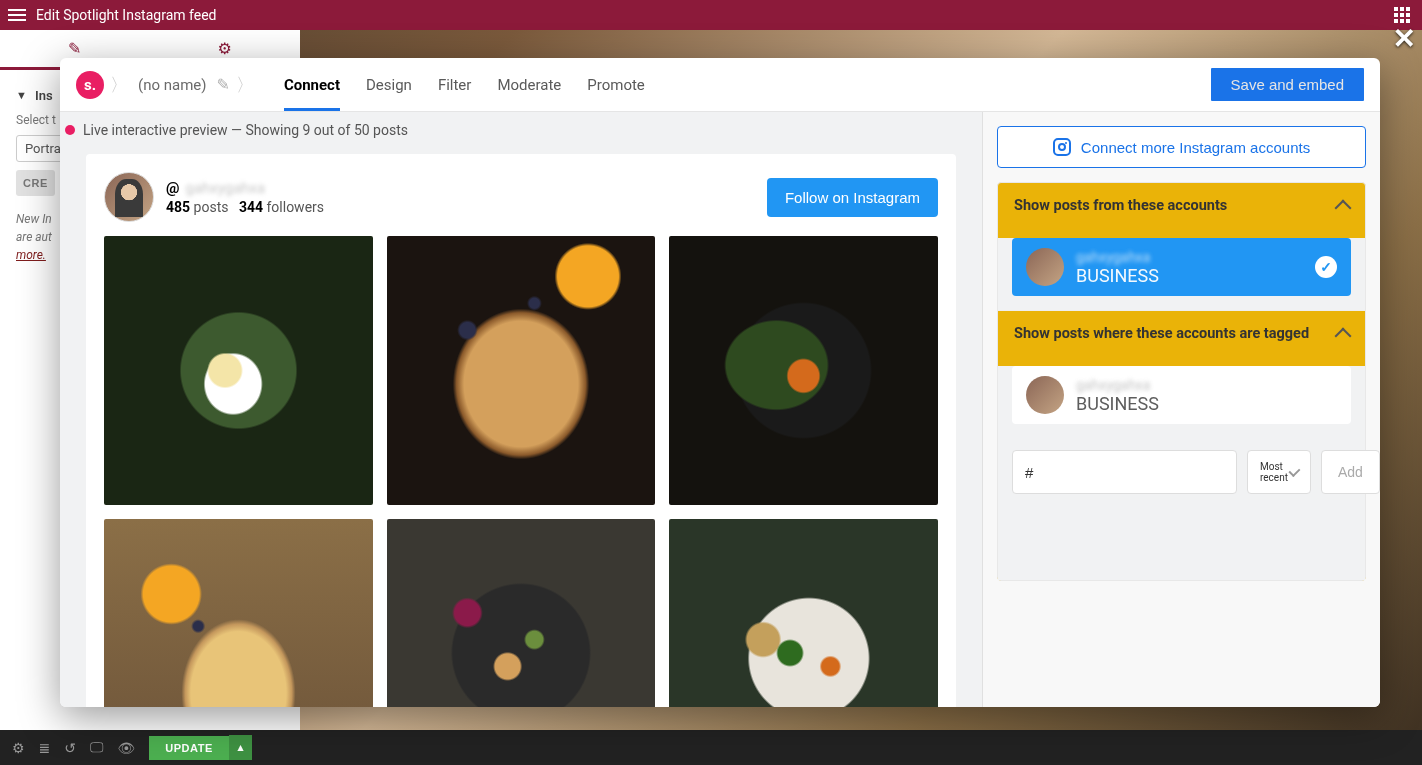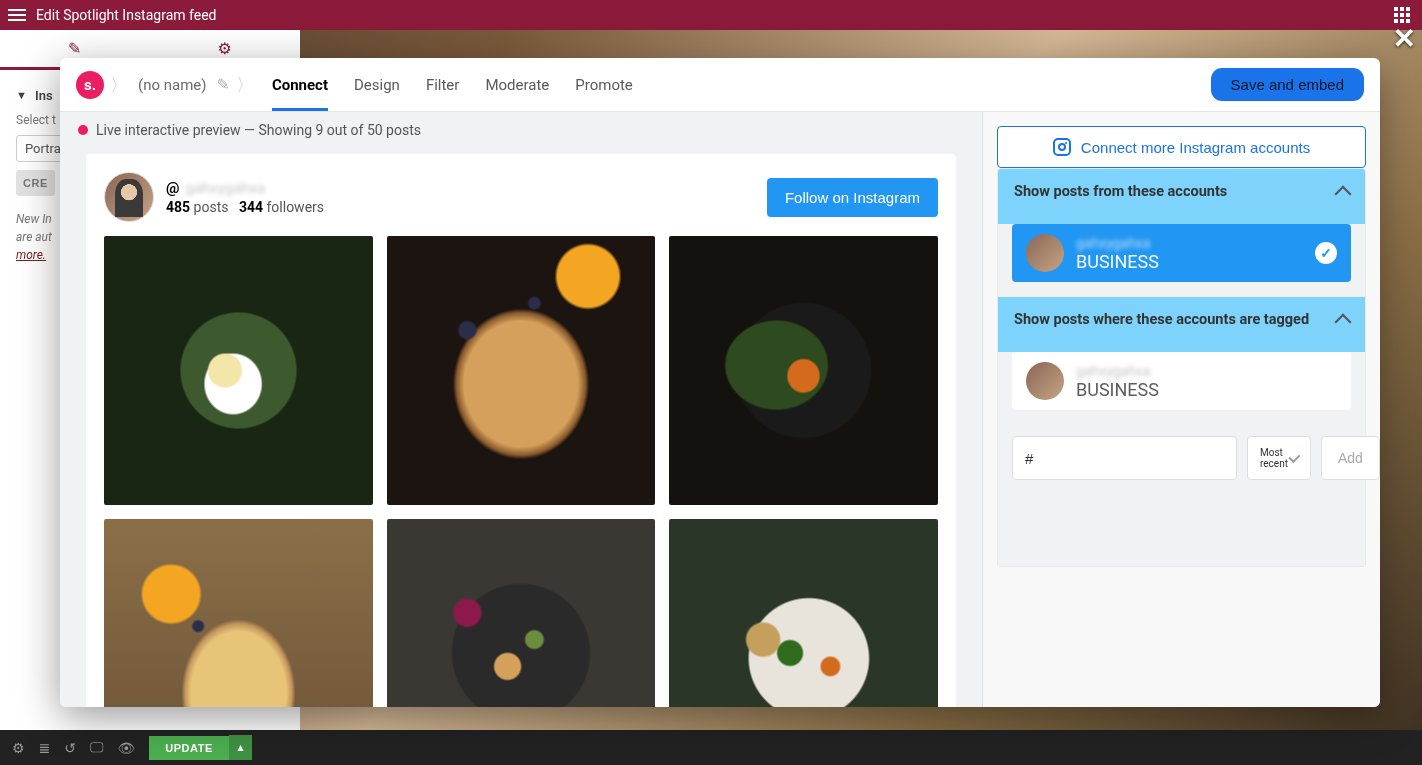--- a/index.html
+++ b/index.html
@@ -40,31 +40,31 @@
   .update-btn button{background:#4caf50;color:#fff;border:none;padding:6px 16px;font-size:11px;font-weight:700;letter-spacing:.5px;cursor:pointer;}
   .update-btn .caret{background:#3e9142;color:#fff;border:none;padding:6px 8px;cursor:pointer;border-left:1px solid #3e9142;}
 
   .modal{position:absolute;left:60px;right:42px;top:58px;bottom:58px;background:#fff;border-radius:6px;box-shadow:0 10px 40px rgba(0,0,0,.4);display:flex;flex-direction:column;overflow:hidden;}
   .close-x{position:absolute;top:22px;right:6px;color:#fff;font-size:28px;font-weight:700;cursor:pointer;text-shadow:0 1px 3px rgba(0,0,0,.8);}
   .modal-header{height:54px;border-bottom:1px solid #e5e5e5;display:flex;align-items:center;padding:0 16px;gap:6px;}
   .logo-dot{width:28px;height:28px;border-radius:50%;background:#e91e63;color:#fff;display:flex;align-items:center;justify-content:center;font-weight:700;font-size:15px;}
   .bc-sep{color:#ccc;font-size:18px;}
   .feed-name{color:#6b6b6b;font-size:15px;margin:0 4px;}
   .pencil{color:#b0b0b0;cursor:pointer;}
-  .tabs{display:flex;gap:26px;margin-left:12px;}
+  .tabs{display:flex;gap:26px;margin-left:24px;}
   .tab{font-size:15px;color:#5a5a5a;padding:16px 0;cursor:pointer;position:relative;}
   .tab.active{color:#000;font-weight:700;}
   .tab.active::after{content:"";position:absolute;left:0;right:0;bottom:-1px;height:3px;background:#1a73e8;}
-  .save-btn{margin-left:auto;background:#1a73e8;color:#0f172a;border:none;padding:8px 20px;font-size:15px;border-radius:11px;cursor:pointer;}
+  .save-btn{margin-left:auto;background:#1a73e8;color:#e5e5e5;border:none;padding:8px 20px;font-size:15px;border-radius:1px;cursor:pointer;}
 
   .modal-body{flex:1;display:flex;overflow:hidden;}
   .preview-pane{flex:1;overflow-y:auto;background:#f1f2f3;position:relative;}
   .preview-pane::-webkit-scrollbar{width:10px;}
   .preview-pane::-webkit-scrollbar-thumb{background:#c1c1c1;border-radius:5px;}
-  .preview-banner{padding:10px 18px;font-size:14px;color:#555;display:flex;align-items:center;gap:8px;}
+  .preview-banner{padding:10px 5px;font-size:14px;color:#555;display:flex;align-items:center;gap:8px;}
   .red-dot{width:10px;height:10px;border-radius:50%;background:#e91e63;}
   .feed-card{background:#fff;margin:6px 26px 26px;border-radius:4px;padding:18px;}
   .feed-header{display:flex;align-items:center;gap:12px;margin-bottom:14px;}
   .avatar{width:50px;height:50px;border-radius:50%;background:linear-gradient(135deg,#8b6656,#c4a484);border:1px solid #ddd;flex-shrink:0;position:relative;overflow:hidden;}
   .avatar::after{content:"";position:absolute;inset:6px 10px 4px;background:radial-gradient(circle at 50% 35%,#e6c8a8 28%,transparent 29%),linear-gradient(#3a3a3a,#3a3a3a);border-radius:40% 40% 0 0;}
   .handle-row{display:flex;align-items:center;gap:6px;font-size:15px;}
   .handle-at{font-weight:700;}
   .handle-name{color:#c8c8c8;filter:blur(2px);}
   .stats{font-size:14px;color:#555;margin-top:2px;}
   .stats b{color:#000;}
@@ -77,21 +77,21 @@
   .p3{background:radial-gradient(ellipse at 50% 52%,#d46a1c 8%,transparent 9%),radial-gradient(ellipse at 40% 48%,#2e4a1f 22%,transparent 23%),radial-gradient(circle at 50% 50%,#1a1a1a 35%,#14120e 36%),#1f1a12;}
   .p4{background:radial-gradient(circle at 25% 28%,#f4a623 10%,transparent 11%),radial-gradient(circle at 35% 40%,#2b2e4a 2%,transparent 3%),radial-gradient(ellipse at 50% 65%,#e8c478 25%,#c4975c 28%,transparent 30%),linear-gradient(#8b6f47,#6b5238);}
   .p5{background:radial-gradient(circle at 30% 35%,#8b1a4a 5%,transparent 6%),radial-gradient(circle at 55% 45%,#6b8e3d 4%,transparent 5%),radial-gradient(circle at 45% 55%,#d4a05c 6%,transparent 7%),radial-gradient(circle at 50% 50%,#2a2a2a 36%,transparent 37%),#3a3832;}
   .p6{background:radial-gradient(circle at 60% 55%,#d46a1c 4%,transparent 5%),radial-gradient(circle at 45% 50%,#2e6b1f 6%,transparent 7%),radial-gradient(circle at 35% 45%,#c4a05c 7%,transparent 8%),radial-gradient(circle at 52% 52%,#e8e4dc 30%,transparent 31%),#2a3628;}
 
   .side-panel{width:398px;background:#f8f8f8;border-left:1px solid #e0e0e0;overflow-y:auto;padding:14px;}
   .connect-btn{width:100%;border:1px solid #1a73e8;background:#fff;color:#1a73e8;padding:11px;font-size:15px;border-radius:4px;cursor:pointer;display:flex;align-items:center;justify-content:center;gap:10px;}
   .ig-icon{width:18px;height:18px;border:2px solid #1a73e8;border-radius:5px;position:relative;}
   .ig-icon::before{content:"";position:absolute;inset:3px;border:2px solid #1a73e8;border-radius:50%;}
   .ig-icon::after{content:"";position:absolute;top:2px;right:2px;width:2px;height:2px;background:#1a73e8;border-radius:50%;}
-  .accordion{background:#7dd3fc;border:1px solid #e8e8e8;border-radius:4px;}
+  .accordion{margin-top:14px;background:#eab308;border:1px solid #e8e8e8;border-radius:4px;}
   .acc-head{padding:14px 16px;font-size:14.5px;font-weight:700;color:#333;display:flex;align-items:center;justify-content:space-between;cursor:pointer;}
   .acc-body{padding:0 0 4px;background:#f1f2f3;}
   .chev{width:12px;height:12px;border-right:2px solid #555;border-bottom:2px solid #555;transform:rotate(-135deg);margin-top:4px;}
   .acct{margin:10px 14px;background:#fff;border-radius:4px;padding:10px 14px;display:flex;align-items:center;gap:12px;}
   .acct.selected{background:#2196f3;color:#fff;}
   .acct .name{filter:blur(2px);font-size:14px;color:inherit;opacity:.85;}
   .acct.selected .name{color:#cfe7fb;}
   .acct .type{font-size:18px;opacity:.95;}
   .acct .av{width:38px;height:38px;border-radius:50%;background:linear-gradient(135deg,#8b6656,#c4a484);flex-shrink:0;}
   .check{width:22px;height:22px;border-radius:50%;background:#fff;color:#2196f3;display:flex;align-items:center;justify-content:center;margin-left:auto;font-weight:900;font-size:14px;}

